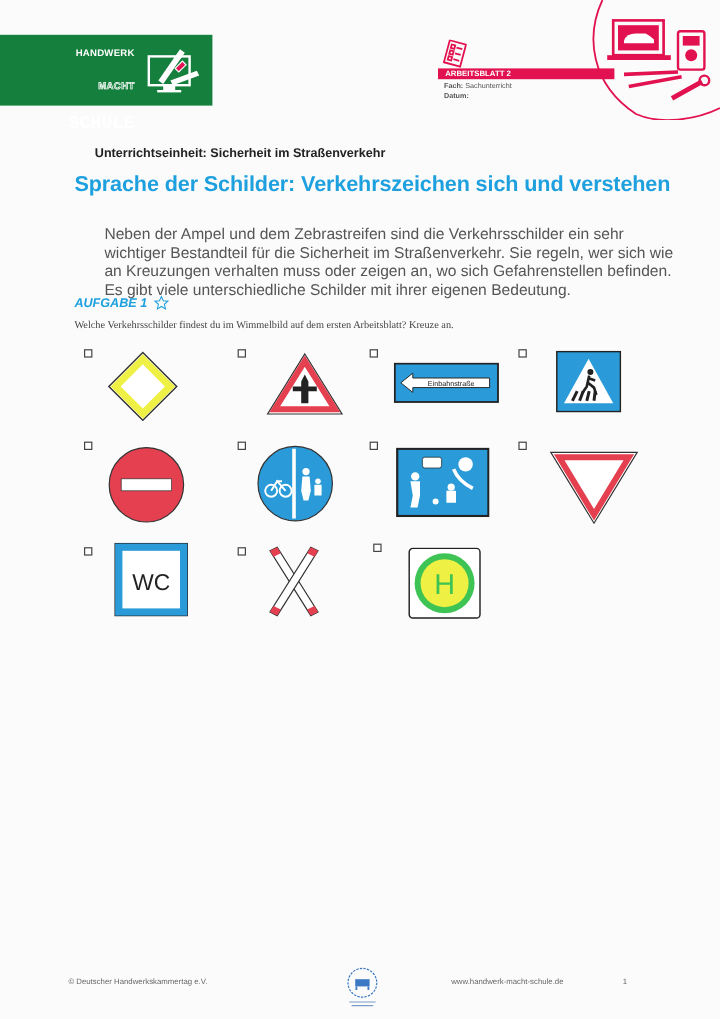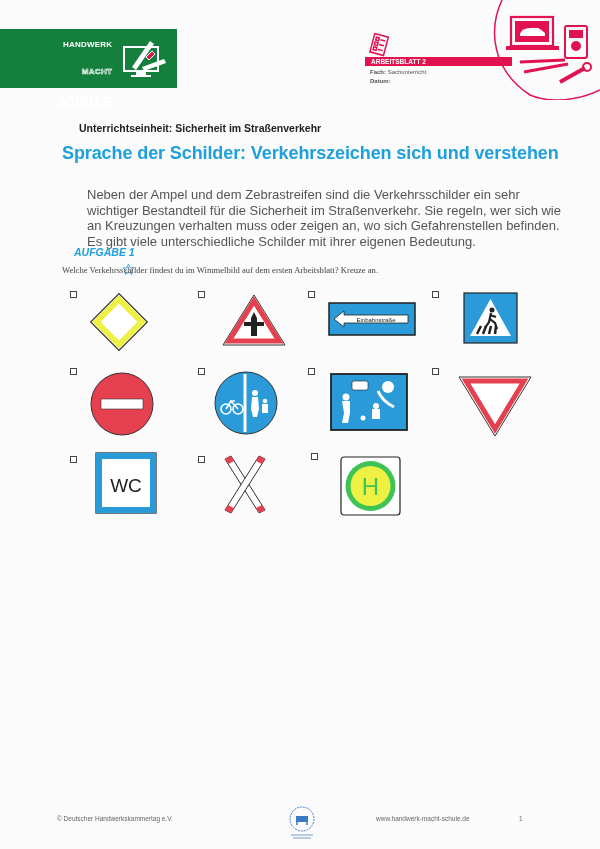--- a/index.html
+++ b/index.html
@@ -26,21 +26,21 @@
       color: #fff; font-size: 6.5px; font-weight: bold; line-height: 9px; padding-left: 6px; box-sizing: border-box;
     }
     .ws-fach { left: 370px; top: 69px; font-size: 6px; color: #555; }
     .ws-fach b { font-weight: bold; }
     .ws-datum { left: 370px; top: 78px; font-size: 6px; font-weight: bold; color: #555; }
     .deco { left: 490px; top: 0; }
     
     .unit { left: 63px; top: 122px; font-size: 10.5px; font-weight: bold; color: #222; padding-left: 16px; }
     .title { left: 62px; top: 143px; font-size: 18px; font-weight: bold; color: #1ea0df; letter-spacing: -0.1px; }
     .intro { left: 62px; top: 187px; width: 486px; font-size: 13px; line-height: 15.5px; color: #555; margin-left: 25px; }
-    .task-head { left: 74px; top: 246px; font-size: 10.5px; font-weight: bold; font-style: italic; color: #1ea0df; display: flex; align-items: flex-end; gap: 5px; flex-direction: column; }
+    .task-head { left: 62px; top: 246px; font-size: 10.5px; font-weight: bold; font-style: italic; color: #1ea0df; display: flex; align-items: center; gap: 5px; }
     .task-q { left: 62px; top: 265px; font-size: 8.6px; color: #444; font-family: Liberation Serif, serif; }
     
     .cb { width: 7px; height: 7px; border: 1.2px solid #444; box-sizing: border-box; background: #fff; }
     .sign { }
     
     .foot-left { left: 57px; top: 815px; font-size: 6.5px; color: #666; }
     .foot-url { left: 376px; top: 815px; font-size: 6.5px; color: #666; }
     .foot-page { left: 519px; top: 815px; font-size: 6.5px; color: #666; }
     .foot-seal { left: 287px; top: 805px; }
   </style>

